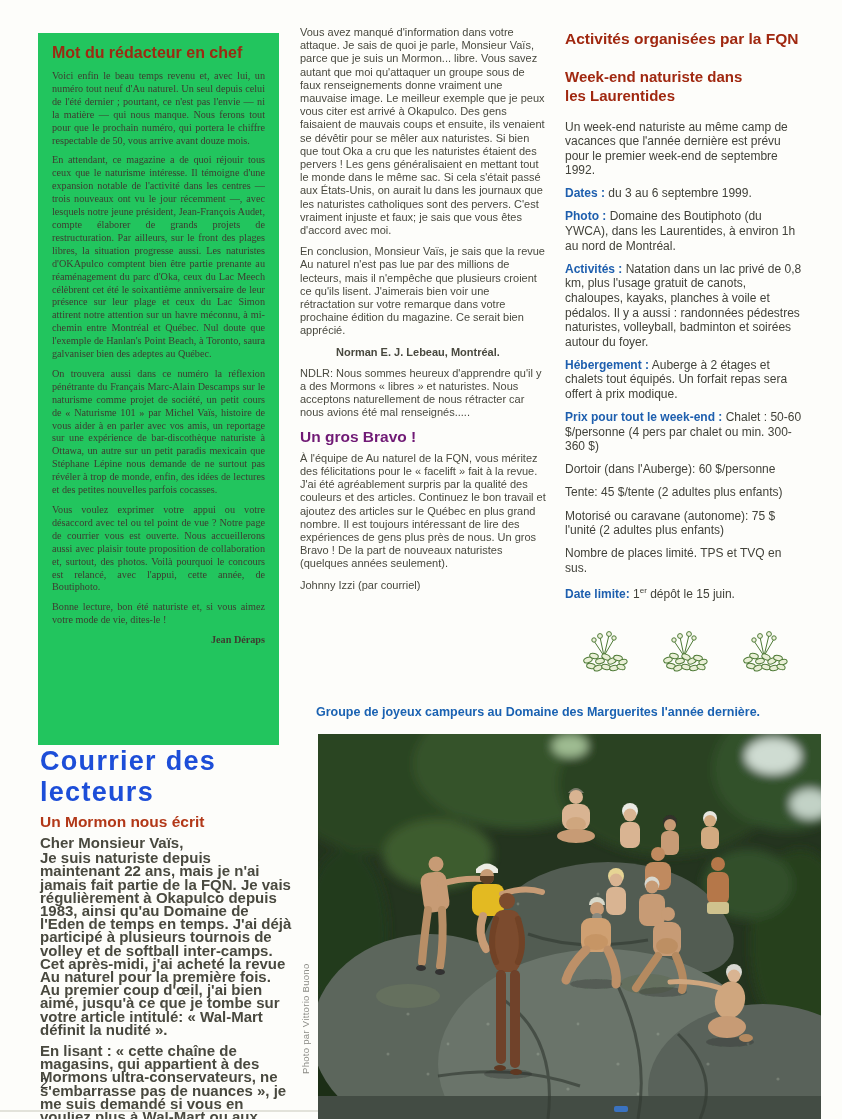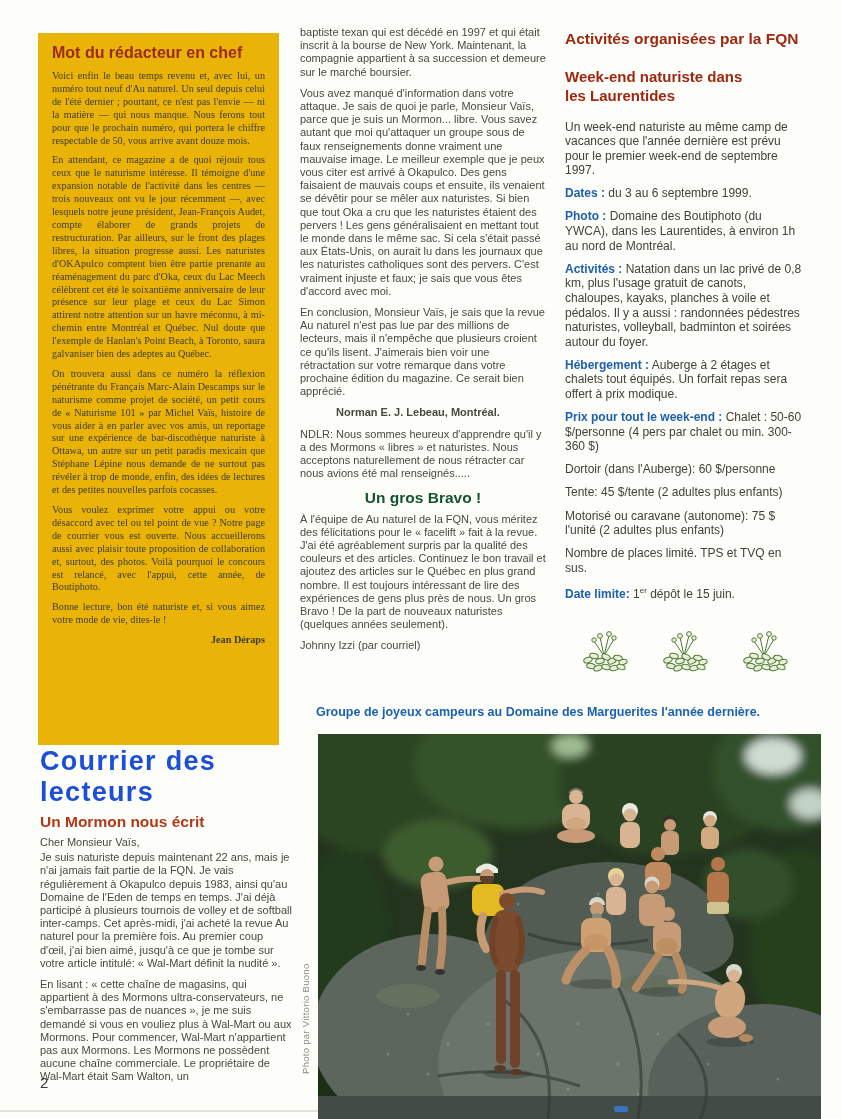--- a/index.html
+++ b/index.html
@@ -4,45 +4,45 @@
 <style>
   html,body{margin:0;padding:0;}
   body{
     width:842px;height:1119px;position:relative;overflow:hidden;
     background:#fdfdfa;color:#3c3c36;
     font-family:"Liberation Sans", sans-serif;
   }
   
   .editor-box{
     position:absolute;left:38px;top:33px;width:241px;height:712px;
-    background:#eab308;padding:11px 14px;box-sizing:border-box;overflow:hidden;
+    background:#22c55e;padding:11px 14px;box-sizing:border-box;overflow:hidden;
   }
   .editor-box h2{
     margin:0 0 8px;font-size:16px;font-weight:bold;color:#9c2a12;
     font-family:"Liberation Sans", sans-serif;
   }
   .editor-box p{
     margin:0 0 7px;font-family:"Liberation Serif", serif;
     font-size:10.2px;line-height:12.9px;text-align:justify;color:#3e3c30;
   }
   .editor-box p.sig{font-weight:bold;text-align:right;}
   
   .courrier{position:absolute;left:40px;top:746px;width:252px;}
   .courrier-title{
     margin:0 0 5px;font-size:27px;font-weight:bold;color:#1d4ed8;
     letter-spacing:1.3px;
   }
   .red-sub{margin:0 0 5px;font-size:15.5px;font-weight:bold;color:#b23818;}
-  .courrier p{margin:0 0 8px;font-size:11px;line-height:13.2px;color:#49493f;}
+  .courrier p{margin:0 0 8px;font-size:15px;line-height:13.2px;color:#49493f;font-weight:bold;}
   .courrier p.salutation{margin:0 0 2px;}
   
   .midcol{position:absolute;left:300px;top:26px;width:246px;}
   .midcol p{margin:0 0 8px;font-size:11px;line-height:13.2px;color:#49493f;}
   .midcol p.sig-bold{font-weight:bold;padding-left:36px;}
-  .midcol h3{margin:8px 0 6px;font-size:15.5px;font-weight:bold;color:#14532d;text-align:center;}
+  .midcol h3{margin:8px 0 6px;font-size:15.5px;font-weight:bold;color:#701a75;}
   
   .rightcol{position:absolute;left:565px;top:30px;width:240px;}
   .rightcol h2{margin:0 0 20px;font-size:15.5px;font-weight:bold;color:#a02810;}
   .rightcol h3{margin:0 0 14px;font-size:15px;line-height:1.25;font-weight:bold;color:#a02810;width:200px;}
   .rightcol p{margin:0 0 8.5px;font-size:12px;line-height:14.6px;color:#42423a;}
   .rightcol .lbl{color:#1e5fae;font-weight:bold;}
   .rightcol sup{font-size:8px;}
   .plants{margin-top:26px;display:flex;justify-content:center;}
   
   .caption{
@@ -75,34 +75,33 @@
 
   <section class="courrier">
     <h1 class="courrier-title">Courrier des lecteurs</h1>
     <h3 class="red-sub">Un Mormon nous écrit</h3>
     <p class="salutation">Cher Monsieur Vaïs,</p>
     <p>Je suis naturiste depuis maintenant 22 ans, mais je n'ai jamais fait partie de la FQN. Je vais régulièrement à Okapulco depuis 1983, ainsi qu'au Domaine de l'Eden de temps en temps. J'ai déjà participé à plusieurs tournois de volley et de softball inter-camps. Cet après-midi, j'ai acheté la revue Au naturel pour la première fois. Au premier coup d'œil, j'ai bien aimé, jusqu'à ce que je tombe sur votre article intitulé: « Wal-Mart définit la nudité ».</p>
     <p>En lisant : « cette chaîne de magasins, qui appartient à des Mormons ultra-conservateurs, ne s'embarrasse pas de nuances », je me suis demandé si vous en vouliez plus à Wal-Mart ou aux Mormons. Pour commencer, Wal-Mart n'appartient pas aux Mormons. Les Mormons ne possèdent aucune chaîne commerciale. Le propriétaire de Wal-Mart était Sam Walton, un</p>
   </section>
 
   <section class="midcol">
-    <p>baptiste texan qui est décédé en 1997 et qui était inscrit à la bourse de New York. Maintenant, la compagnie appartient à sa succession et demeure sur le marché boursier.</p>
     <p>Vous avez manqué d'information dans votre attaque. Je sais de quoi je parle, Monsieur Vaïs, parce que je suis un Mormon... libre. Vous savez autant que moi qu'attaquer un groupe sous de faux renseignements donne vraiment une mauvaise image. Le meilleur exemple que je peux vous citer est arrivé à Okapulco. Des gens faisaient de mauvais coups et ensuite, ils venaient se dévêtir pour se mêler aux naturistes. Si bien que tout Oka a cru que les naturistes étaient des pervers ! Les gens généralisaient en mettant tout le monde dans le même sac. Si cela s'était passé aux États-Unis, on aurait lu dans les journaux que les naturistes catholiques sont des pervers. C'est vraiment injuste et faux; je sais que vous êtes d'accord avec moi.</p>
     <p>En conclusion, Monsieur Vaïs, je sais que la revue Au naturel n'est pas lue par des millions de lecteurs, mais il n'empêche que plusieurs croient ce qu'ils lisent. J'aimerais bien voir une rétractation sur votre remarque dans votre prochaine édition du magazine. Ce serait bien apprécié.</p>
     <p class="sig-bold">Norman E. J. Lebeau, Montréal.</p>
     <p>NDLR: Nous sommes heureux d'apprendre qu'il y a des Mormons « libres » et naturistes. Nous acceptons naturellement de nous rétracter car nous avions été mal renseignés.....</p>
     <h3>Un gros Bravo !</h3>
     <p>À l'équipe de Au naturel de la FQN, vous méritez des félicitations pour le « facelift » fait à la revue. J'ai été agréablement surpris par la qualité des couleurs et des articles. Continuez le bon travail et ajoutez des articles sur le Québec en plus grand nombre. Il est toujours intéressant de lire des expériences de gens plus près de nous. Un gros Bravo ! De la part de nouveaux naturistes (quelques années seulement).</p>
     <p>Johnny Izzi (par courriel)</p>
   </section>
 
   <section class="rightcol">
     <h2>Activités organisées par la FQN</h2>
     <h3>Week-end naturiste dans les Laurentides</h3>
-    <p>Un week-end naturiste au même camp de vacances que l'année dernière est prévu pour le premier week-end de septembre 1997.</p>
+    <p>Un week-end naturiste au même camp de vacances que l'année dernière est prévu pour le premier week-end de septembre 1992.</p>
 
     <p><span class="lbl">Dates :</span> <span>du 3 au 6 septembre 1999.</span></p>
     <p><span class="lbl">Photo :</span> <span>Domaine des Boutiphoto (du YWCA), dans les Laurentides, à environ 1h au nord de Montréal.</span></p>
     <p><span class="lbl">Activités :</span> <span>Natation dans un lac privé de 0,8 km, plus l'usage gratuit de canots, chaloupes, kayaks, planches à voile et pédalos. Il y a aussi : randonnées pédestres naturistes, volleyball, badminton et soirées autour du foyer.</span></p>
     <p><span class="lbl">Hébergement :</span> <span>Auberge à 2 étages et chalets tout équipés. Un forfait repas sera offert à prix modique.</span></p>
     <p><span class="lbl">Prix pour tout le week-end :</span> <span>Chalet : 50-60 $/personne (4 pers par chalet ou min. 300-360 $)</span></p>
     <p><span>Dortoir (dans l'Auberge): 60 $/personne</span></p>
     <p><span>Tente: 45 $/tente (2 adultes plus enfants)</span></p>
     <p><span>Motorisé ou caravane (autonome): 75 $ l'unité (2 adultes plus enfants)</span></p>
     <p><span>Nombre de places limité. TPS et TVQ en sus.</span></p>

